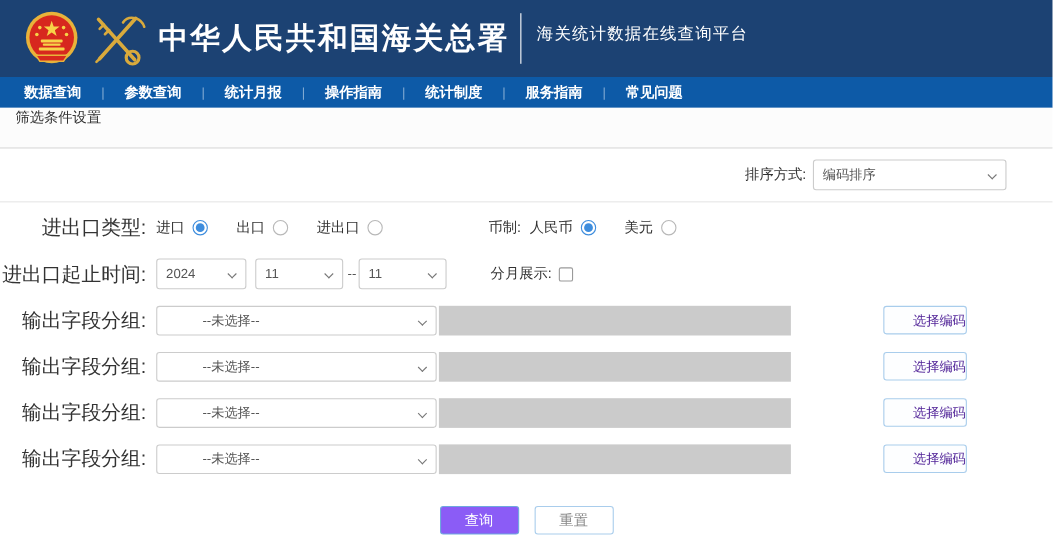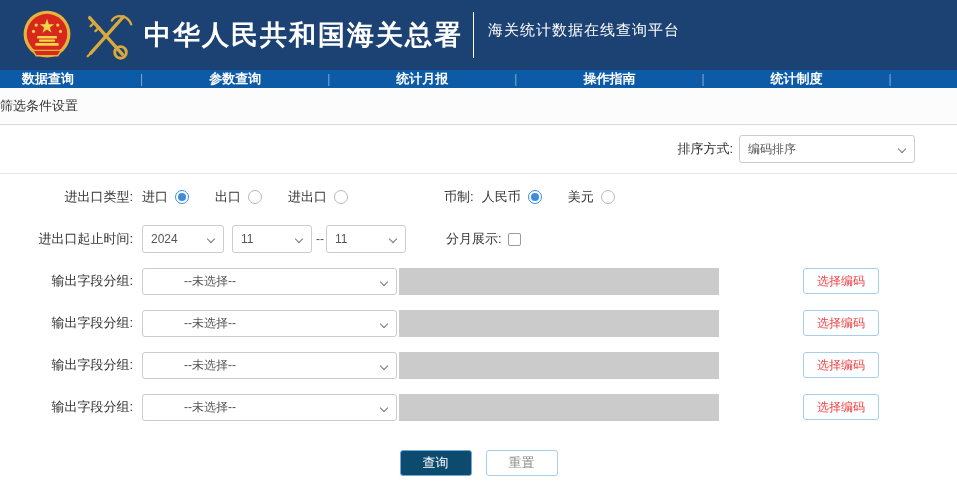--- a/index.html
+++ b/index.html
@@ -10,43 +10,43 @@
   .header { height:70px; background:#1c4273; display:flex; align-items:center; padding-left:20px; }
   .emblem { width:54px; height:54px; flex:0 0 auto; }
   .customs-logo { width:58px; height:58px; margin-left:4px; flex:0 0 auto; }
   .title-block { margin-left:8px; color:#fff; }
   .title-cn { font-size:27px; font-weight:bold; letter-spacing:2px; line-height:30px; white-space:nowrap; }
   .title-en { font-size:8.5px; letter-spacing:.2px; margin-top:2px; white-space:nowrap; }
   .header-divider { width:1px; height:46px; background:#ffffff; margin:0 14px 0 10px; }
   .platform-name { color:#fff; font-size:15px; letter-spacing:1px; white-space:nowrap; margin-top:-10px; }
 
   
-  .navbar { height:18px; background:#0d5aa7; display:flex; align-items:center; padding-left:22px;gap:48px; }
+  .navbar { height:28px; background:#0d5aa7; display:flex; align-items:center; padding-left:22px; }
   .nav-item { color:#fff; font-size:13px; font-weight:bold; cursor:pointer; white-space:nowrap; }
   .nav-sep { color:#7fa9d2; font-size:12px; margin:0 18px; }
 
   
-  .section-header { height:37px; display:flex; align-items:center; 
+  .section-header { height:37px; display:flex; padding-left:14px;
     font-size:13px; color:#333; background:#fcfcfc; border-bottom:1px solid #d9d9d9; }
 
   
   .sort-row { height:49px; display:flex; align-items:center; justify-content:flex-end;
     padding-right:42px; border-bottom:1px solid #e6e6e6; }
   .sort-row .lbl { font-size:13px; color:#333; margin-right:6px; }
 
   
   .sel { position:relative; height:28px; border:1px solid #ccc; border-radius:3px; background:#fff;
     display:flex; align-items:center; padding:0 22px 0 8px; font-size:12px; color:#555; cursor:pointer; }
   .sel .chev { position:absolute; right:9px; top:10px; width:6px; height:6px;
     border-right:1.5px solid #777; border-bottom:1.5px solid #777; transform:rotate(45deg); }
 
   
   .form { padding-top:9px; }
   .frow { display:flex; align-items:center; height:28px; margin-bottom:14px; }
-  .flabel { width:133px; text-align:right; font-size:13px; color:#333; flex:0 0 auto; }
+  .flabel { width:133px; text-align:right; font-size:18px; color:#333; flex:0 0 auto; }
   .fctrl { margin-left:9px; display:flex; align-items:center; }
 
   .radio-opt { display:flex; align-items:center; margin-right:26px; cursor:pointer;text-align:center; }
   .radio-opt .txt { font-size:13px; color:#333; margin-right:7px; }
   .radio { width:14px; height:14px; border-radius:50%; border:1px solid #b8b8b8; background:#fff;
     display:flex; align-items:center; justify-content:center; }
   .radio.on { border-color:#3e8ddd; }
   .radio.on .dot { width:8px; height:8px; border-radius:50%; background:#3e8ddd; }
 
   .grp-currency { margin-left:40px; display:flex; align-items:center; }
@@ -55,28 +55,28 @@
   .sel-year { width:82px; }
   .sel-month { width:80px; margin-left:8px; }
   .range-sep { font-size:12px; color:#555; margin:0 2px 0 4px; }
   .monthly { margin-left:40px; display:flex; align-items:center; }
   .monthly .glbl { font-size:13px; color:#333; margin-right:6px; }
   .checkbox { width:13px; height:13px; border:1px solid #9a9a9a; border-radius:2px; background:#fff; cursor:pointer; }
 
   .sel-group { width:255px; height:27px;padding-left:41px; }
   .gray-input { width:320px; height:27px; background:#cbcbcb; border:none; margin-left:2px; }
   .pick-btn { margin-left:84px; width:76px; height:26px; background:#fdfeff; border:1px solid #a9cdec;
-    border-radius:3px; color:#ef4444; font-size:12px; cursor:pointer;
-    font-family:"Liberation Sans","DejaVu Sans",sans-serif; }
+    border-radius:3px; color:#4c1d95; font-size:12px; cursor:pointer;
+    font-family:"Liberation Sans","DejaVu Sans",sans-serif;text-align:right; }
 
   
   .actions { display:flex; justify-content:center; gap:14px; margin-top:29px; }
   .btn { width:72px; height:26px; border-radius:3px; font-size:13px; cursor:pointer;
     font-family:"Liberation Sans","DejaVu Sans",sans-serif; }
-  .btn-query { background:#0c4a6e; border:1px solid #6ea8dd; color:#fff; }
+  .btn-query { background:#8b5cf6; border:1px solid #6ea8dd; color:#fff; }
   .btn-reset { background:#fff; border:1px solid #a9cdec; color:#888; }
 </style>
 </head>
 <body>
 
 <div class="header">
   <svg class="emblem" viewBox="0 0 60 60">
     <circle cx="30" cy="29" r="26" fill="#e8b33a"></circle>
     <circle cx="30" cy="29" r="22.5" fill="#d7281e"></circle>
     <polygon fill="#f7d348" points="30,12 32,18 38,18 33.2,21.6 35,27.6 30,24 25,27.6 26.8,21.6 22,18 28,18"></polygon>

